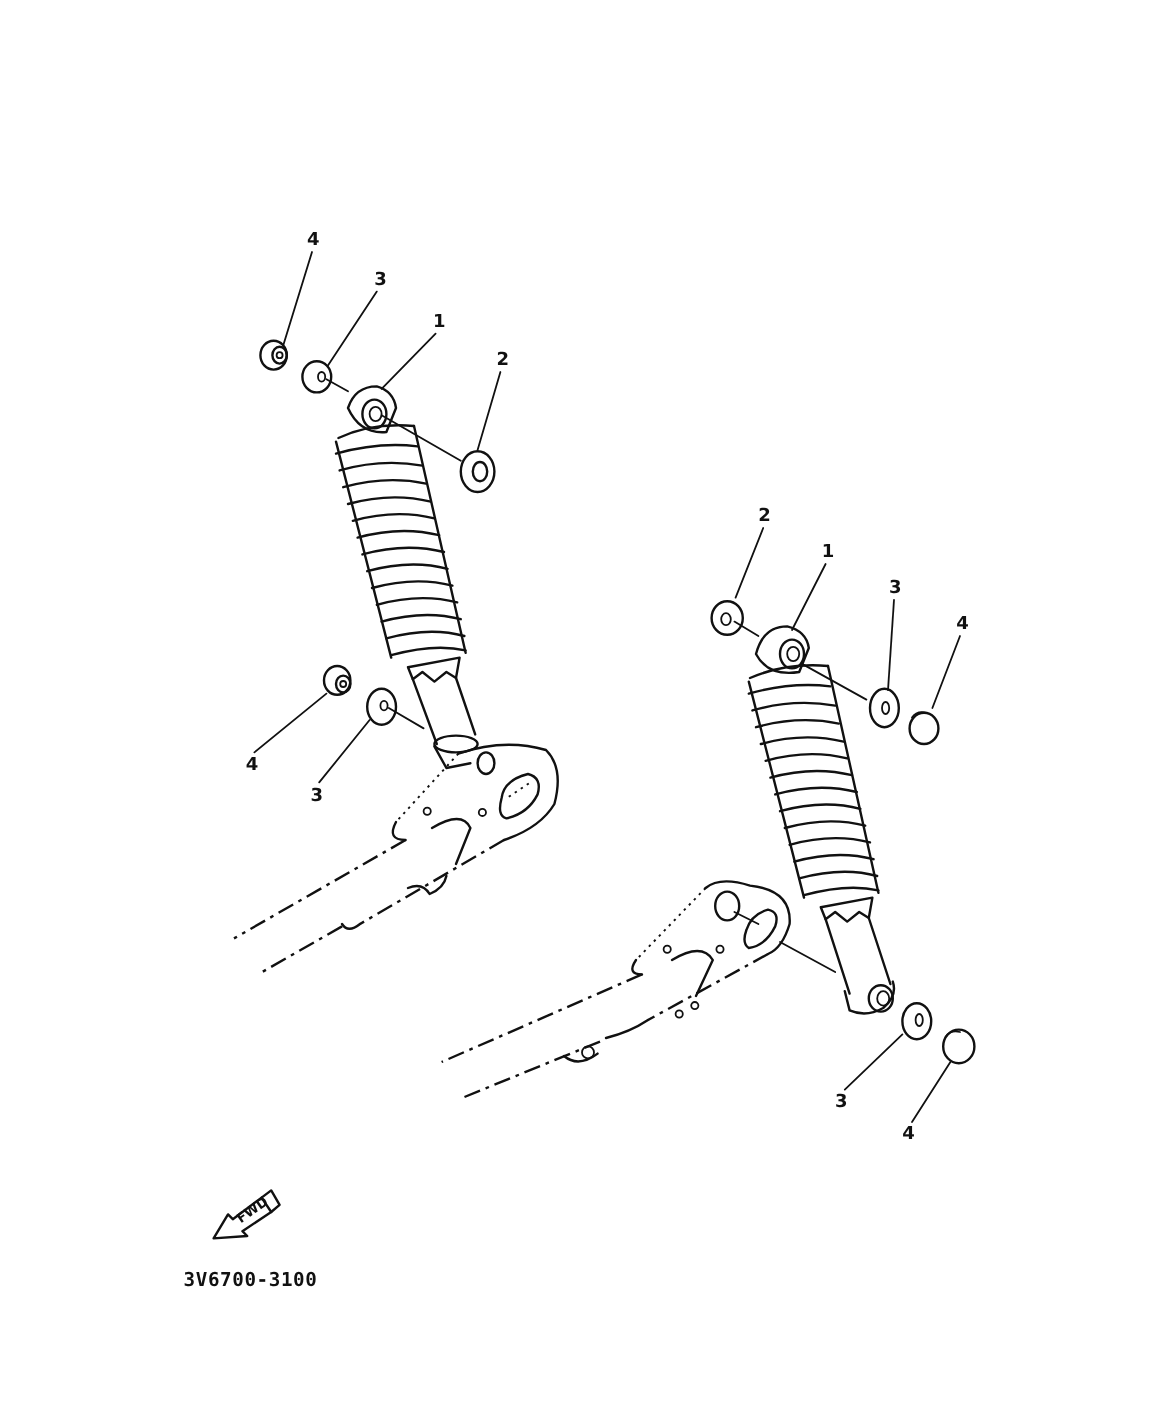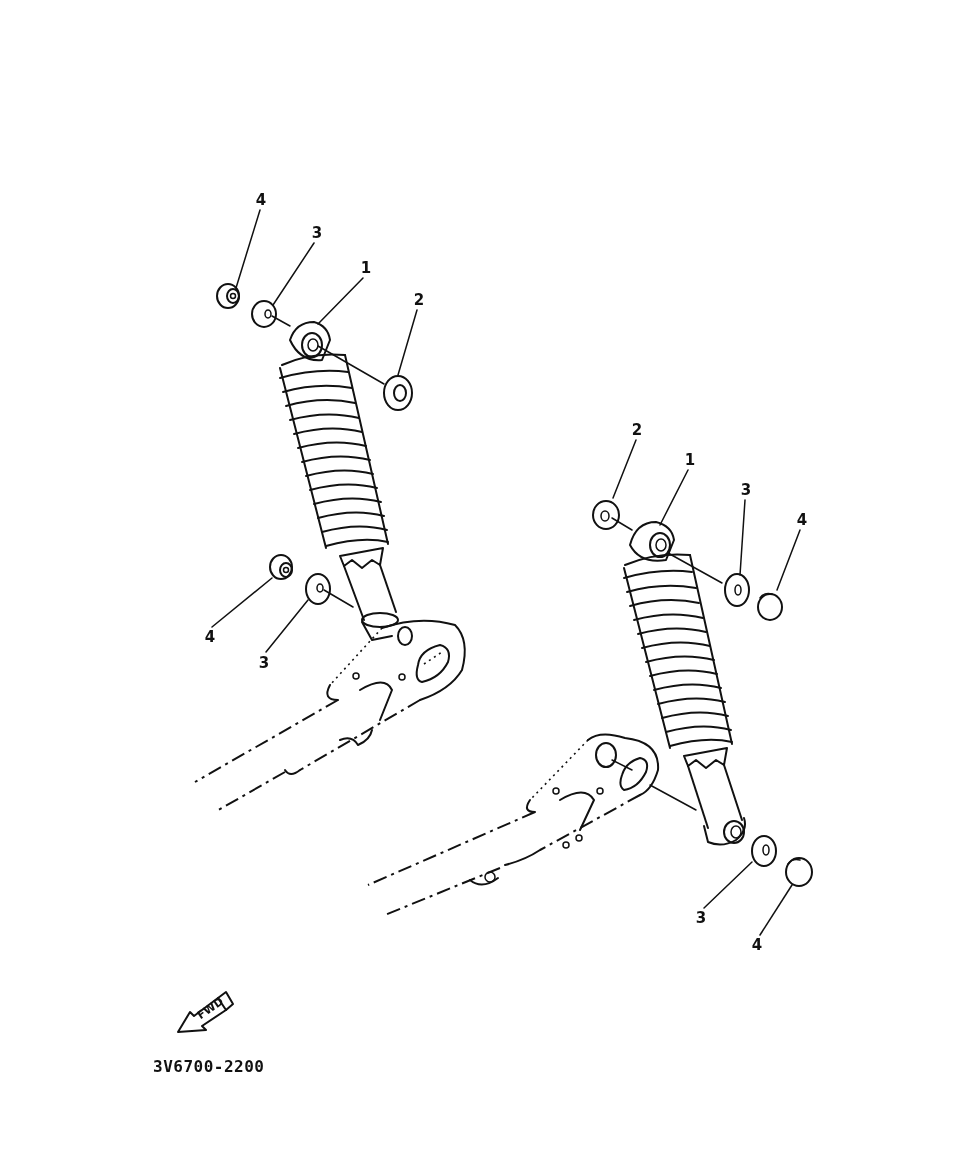--- a/index.html
+++ b/index.html
@@ -204,13 +204,13 @@
 
 <div class="callout" style="left:690px;top:460px;">1</div>
 <div class="callout" style="left:637px;top:430px;">2</div>
 <div class="callout" style="left:746px;top:490px;">3</div>
 <div class="callout" style="left:802px;top:520px;">4</div>
 <div class="callout" style="left:701px;top:918px;">3</div>
 <div class="callout" style="left:757px;top:945px;">4</div>
 
 <div style="position:absolute;left:196px;top:1002px;font-family:'DejaVu Sans',sans-serif;font-weight:bold;font-size:11px;transform:rotate(-35deg);color:#111;">FWD</div>
 
-<div class="partno">3V6700-2200</div>
+<div class="partno">3V6700-3100</div>
 
 </body></html>

